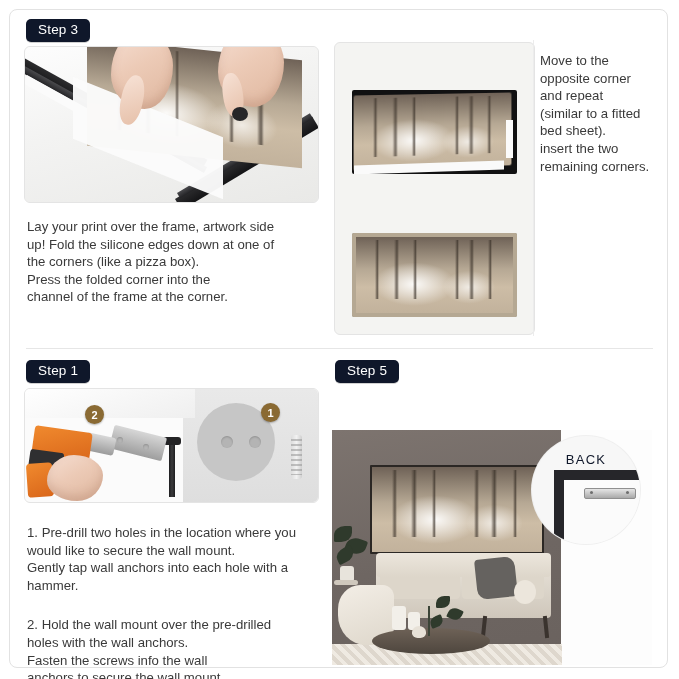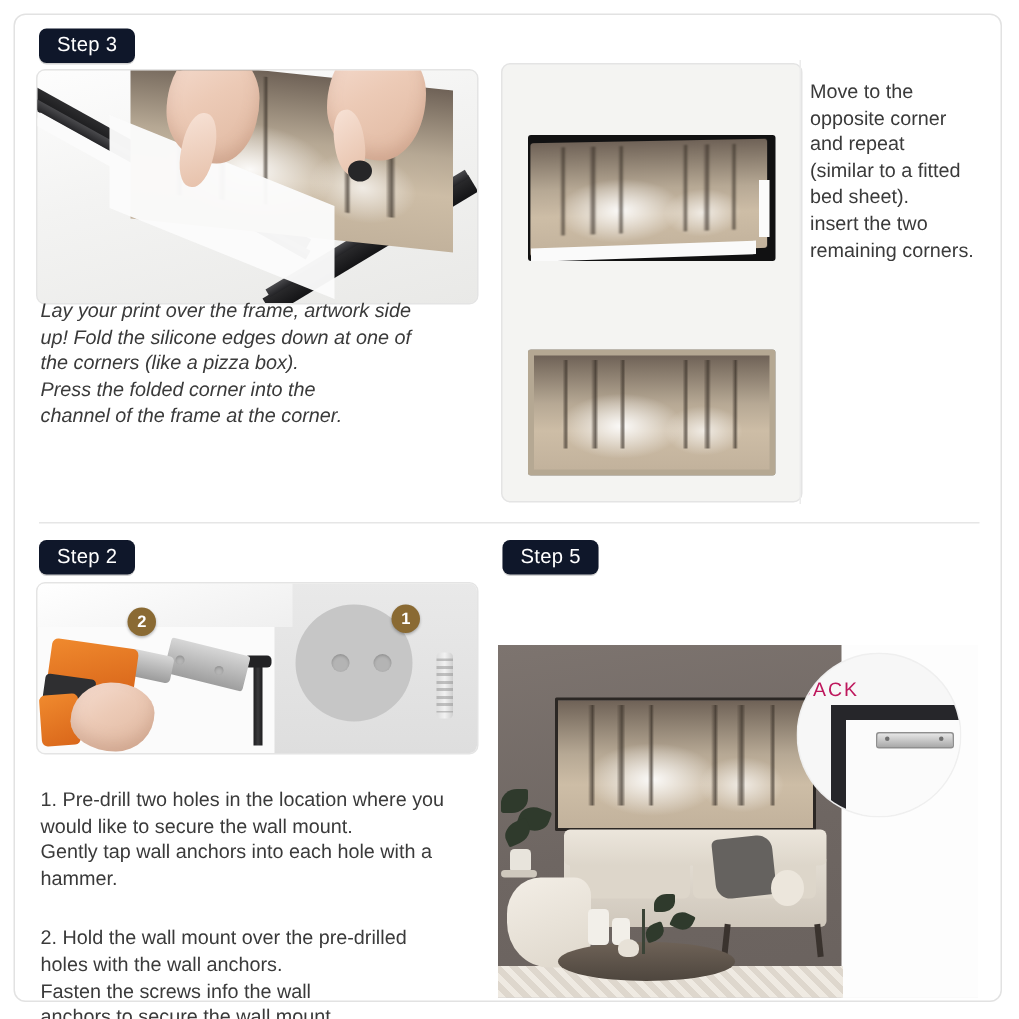--- a/index.html
+++ b/index.html
@@ -49,21 +49,21 @@
   }
   .trunk{position:absolute;top:4%;bottom:18%;
     background:linear-gradient(90deg,rgba(78,68,58,0) 0%,rgba(78,68,58,.55) 35%,rgba(52,44,36,.66) 60%,rgba(78,68,58,0) 100%);
     filter:blur(.4px);}
   .hand{position:absolute;border-radius:48% 52% 46% 54%/56% 44% 56% 44%;
     background:linear-gradient(150deg,#f6ded2 0%,#eccab6 45%,#dfb79f 100%);
     box-shadow:inset 0 -6px 10px rgba(160,110,85,.26);}
   .finger{position:absolute;border-radius:46%;
     background:linear-gradient(150deg,#f7e2d6,#e6c0a9);}
 
-  #s3-text{position:absolute;left:17px;top:188px;width:300px;font-style:italic;}
+  #s3-text{position:absolute;left:17px;top:208px;width:300px;}
 
   
   #mid-panel{position:absolute;left:324px;top:32px;width:199px;height:291px;
     border:1px solid #e4e4e4;border-radius:6px;background:#f4f4f2;}
   .art-card{position:absolute;border-radius:2px;overflow:hidden;}
   #art-top{left:17px;top:47px;width:165px;height:84px;background:#111112;}
   #art-bot{left:17px;top:190px;width:165px;height:84px;background:#8d8a82;}
   .matte{position:absolute;inset:0;background:#b5a893;}
 
   #mid-text{position:absolute;left:530px;top:42px;width:132px;}
@@ -116,22 +116,22 @@
   .leg{position:absolute;background:#3a332e;}
   .throw{position:absolute;border-radius:40% 20% 30% 50%;
     background:linear-gradient(160deg,#f3eee6,#ded7cb);}
   .table{position:absolute;border-radius:50%;
     background:linear-gradient(180deg,#6e6257,#4e463e);}
   .vase{position:absolute;background:#f2efe9;border-radius:3px;}
   .plant-leaf{position:absolute;border-radius:60% 10% 60% 10%;background:#2f3a2c;}
   .wallart{position:absolute;border:2px solid #2b2724;border-radius:1px;overflow:hidden;}
   .callout{position:absolute;border-radius:50%;background:#f7f7f7;overflow:hidden;
     box-shadow:0 0 0 1px #efefef;}
-  .callout-label{position:absolute;width:100%;text-align:left;
-    font-size:13px;letter-spacing:1.3px;color:#be185d;}
+  .callout-label{position:absolute;width:100%;text-align:center;
+    font-size:13px;letter-spacing:1.3px;color:#0f172a;}
   .cframe-top{position:absolute;background:#26262a;}
   .cframe-left{position:absolute;background:#26262a;}
   .cframe-white{position:absolute;background:#fbfbfb;}
   .channel{position:absolute;background:linear-gradient(180deg,#e6e6e6,#a9a9a9);
     border:1px solid #8f8f8f;border-radius:2px;}
   .channel-dot{position:absolute;width:3px;height:3px;border-radius:50%;background:#6f6f6f;}
 </style>
 </head>
 <body>
 
@@ -207,21 +207,21 @@
 opposite corner
 and repeat
 (similar to a fitted
 bed sheet).
 insert the two
 remaining corners.</div>
   </div>
 
   <div id="h-div" class="divider"></div>
 
-  <div id="s4-badge" class="badge">Step 2</div>
+  <div id="s4-badge" class="badge">Step 1</div>
 
   <div id="s4-photo" class="photo">
     <div class="s4-wall"></div>
     <div class="s4-wallR"></div>
     <div class="s4-shadow"></div>
 
     <div class="circ-gray" style="left:172px;top:14px;width:78px;height:78px;"></div>
     <div class="hole" style="left:196px;top:47px;width:12px;height:12px;"></div>
     <div class="hole" style="left:224px;top:47px;width:12px;height:12px;"></div>
     <div class="numbadge" style="left:236px;top:14px;width:19px;height:19px;">1</div>

